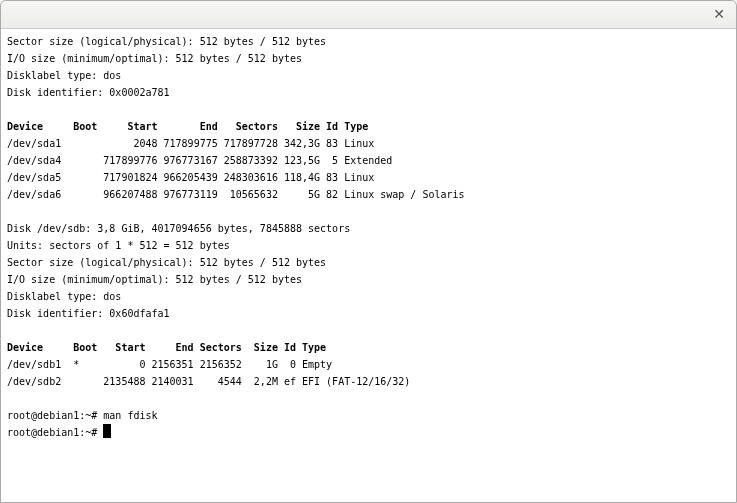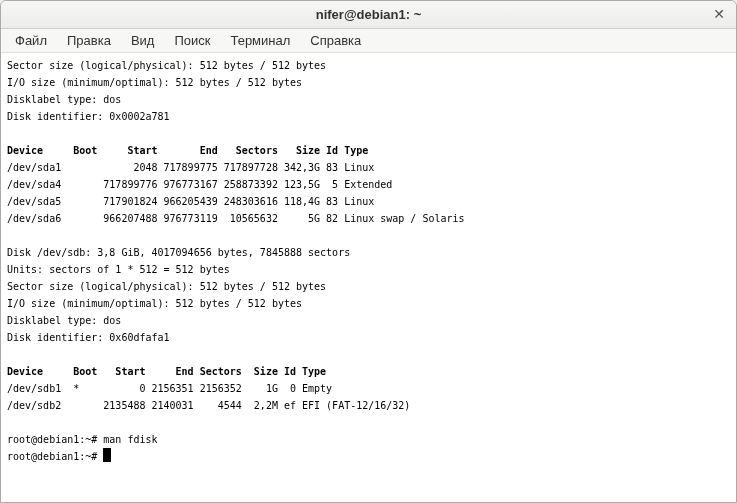--- a/index.html
+++ b/index.html
@@ -80,30 +80,21 @@
     height: 14px;
     background: #000;
     vertical-align: text-bottom;
   }
 </style>
 </head>
 <body>
 
 <div class="window">
   <div class="titlebar">
-    <span class="title">nifer@debian1: ~</span>
     <div class="close">✕</div>
-  </div>
-  <div class="menubar">
-    <span class="menuitem">Файл</span>
-    <span class="menuitem">Правка</span>
-    <span class="menuitem">Вид</span>
-    <span class="menuitem">Поиск</span>
-    <span class="menuitem">Терминал</span>
-    <span class="menuitem">Справка</span>
   </div>
   <div class="terminal"><span>Sector size (logical/physical): 512 bytes / 512 bytes</span>
 <span>I/O size (minimum/optimal): 512 bytes / 512 bytes</span>
 <span>Disklabel type: dos</span>
 <span>Disk identifier: 0x0002a781</span>
 <span></span>
 <span class="bold">Device     Boot     Start       End   Sectors   Size Id Type</span>
 <span>/dev/sda1            2048 717899775 717897728 342,3G 83 Linux</span>
 <span>/dev/sda4       717899776 976773167 258873392 123,5G  5 Extended</span>
 <span>/dev/sda5       717901824 966205439 248303616 118,4G 83 Linux</span>

